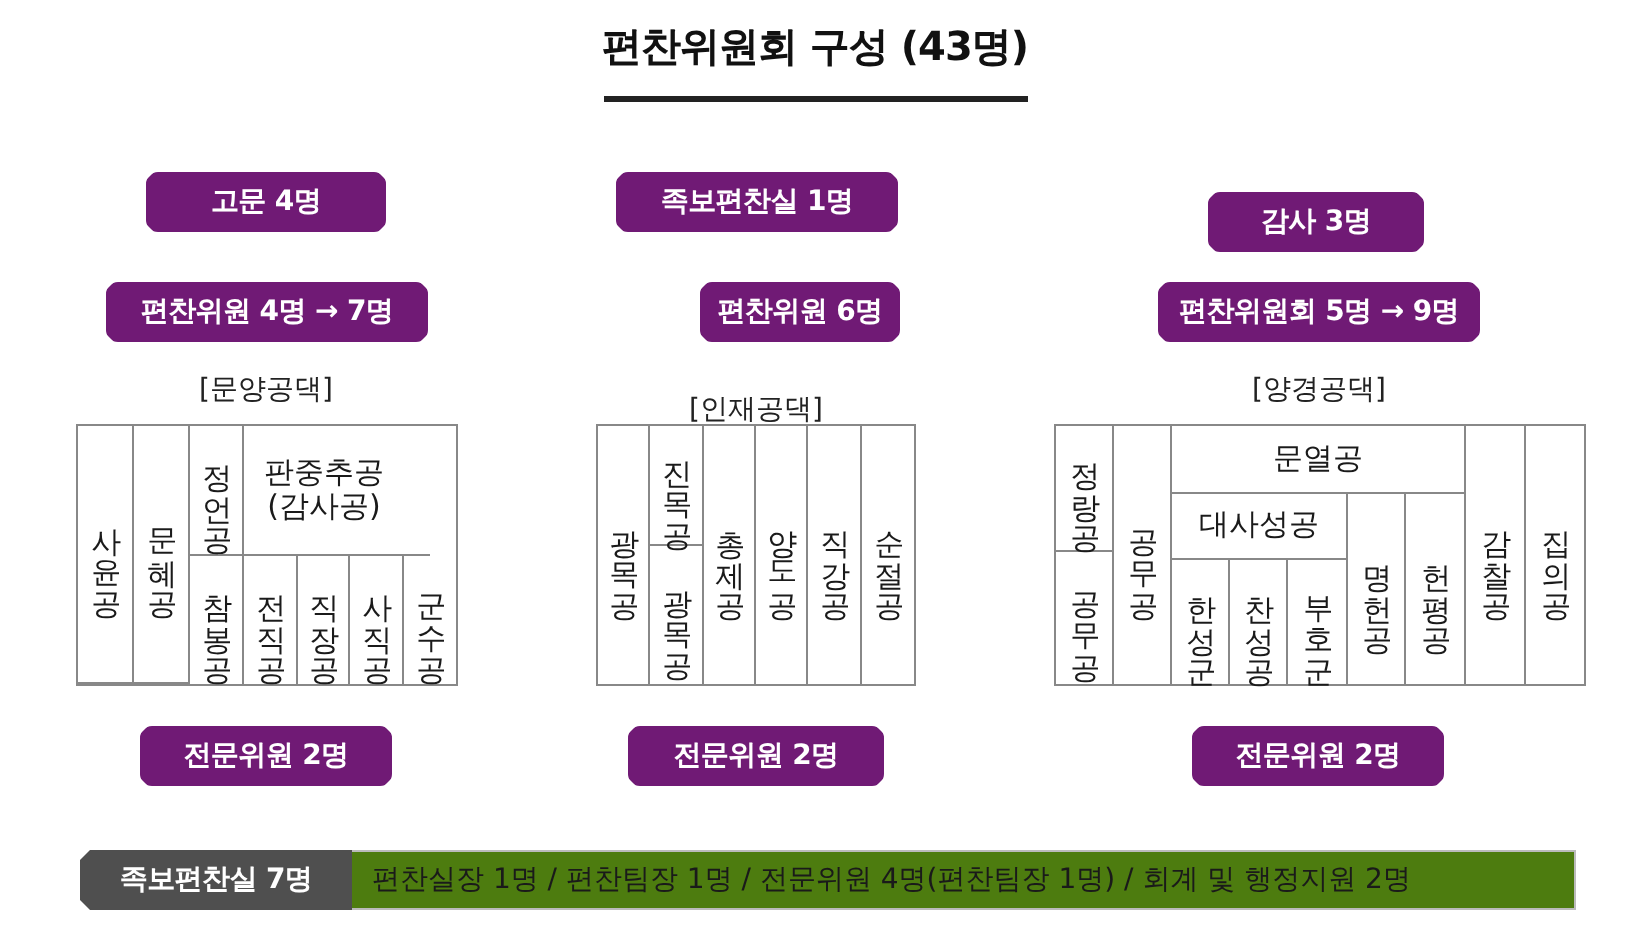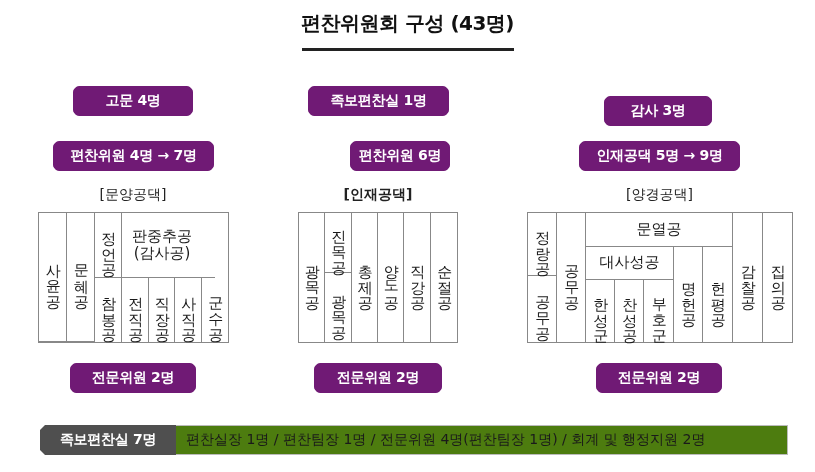--- a/index.html
+++ b/index.html
@@ -67,36 +67,36 @@
   <div class="cell vert nb" style="left:83px; top:65px; width:27px; height:64px;">전직공</div>
   <div class="cell vert nb" style="left:110px; top:65px; width:26px; height:64px;">직장공</div>
   <div class="cell vert nb" style="left:136px; top:65px; width:27px; height:64px;">사직공</div>
   <div class="cell vert nb nr" style="left:163px; top:65px; width:26px; height:64px;">군수공</div>
 </div>
 
 <div class="pill" style="left:70px; top:363px; width:126px;">전문위원 2명</div>
 
 <div class="pill" style="left:308px; top:86px; width:141px;">족보편찬실 1명</div>
 <div class="pill" style="left:314px; top:141px; width:100px;margin-left:36px;">편찬위원 6명</div>
-<div class="group-label" style="left:298px; top:186px; width:160px;font-weight:bold;">[인재공댁]</div>
+<div class="group-label" style="left:298px; top:196px; width:160px;">[인재공댁]</div>
 
 <div class="tbl" style="left:298px; top:212px; width:160px; height:131px;">
   <div class="cell vert nb" style="left:0; top:0; width:26px; height:129px;">광목공</div>
   <div class="cell vert" style="left:26px; top:0; width:27px; height:60px;">진목공</div>
   <div class="cell vert nb" style="left:26px; top:60px; width:27px; height:69px;">광목공</div>
   <div class="cell vert nb" style="left:53px; top:0; width:26px; height:129px;">총제공</div>
   <div class="cell vert nb" style="left:79px; top:0; width:26px; height:129px;">양도공</div>
   <div class="cell vert nb" style="left:105px; top:0; width:27px; height:129px;">직강공</div>
   <div class="cell vert nb nr" style="left:132px; top:0; width:26px; height:129px;">순절공</div>
 </div>
 
 <div class="pill" style="left:314px; top:363px; width:128px;">전문위원 2명</div>
 
 <div class="pill" style="left:604px; top:96px; width:108px;">감사 3명</div>
-<div class="pill" style="left:579px; top:141px; width:161px;">인재공댁 5명 → 9명</div>
+<div class="pill" style="left:579px; top:141px; width:161px;">편찬위원회 5명 → 9명</div>
 <div class="group-label" style="left:527px; top:186px; width:265px;">[양경공댁]</div>
 
 <div class="tbl" style="left:527px; top:212px; width:266px; height:131px;">
   <div class="cell vert" style="left:0; top:0; width:29px; height:63px;">정랑공</div>
   <div class="cell vert nb" style="left:0; top:63px; width:29px; height:66px;">공무공</div>
   <div class="cell vert nb" style="left:29px; top:0; width:29px; height:129px;">공무공</div>
   <div class="cell" style="left:58px; top:0; width:147px; height:34px;">문열공</div>
   <div class="cell" style="left:58px; top:34px; width:88px; height:33px;">대사성공</div>
   <div class="cell vert nb" style="left:58px; top:67px; width:29px; height:62px;">한성군</div>
   <div class="cell vert nb" style="left:87px; top:67px; width:29px; height:62px;">찬성공</div>

